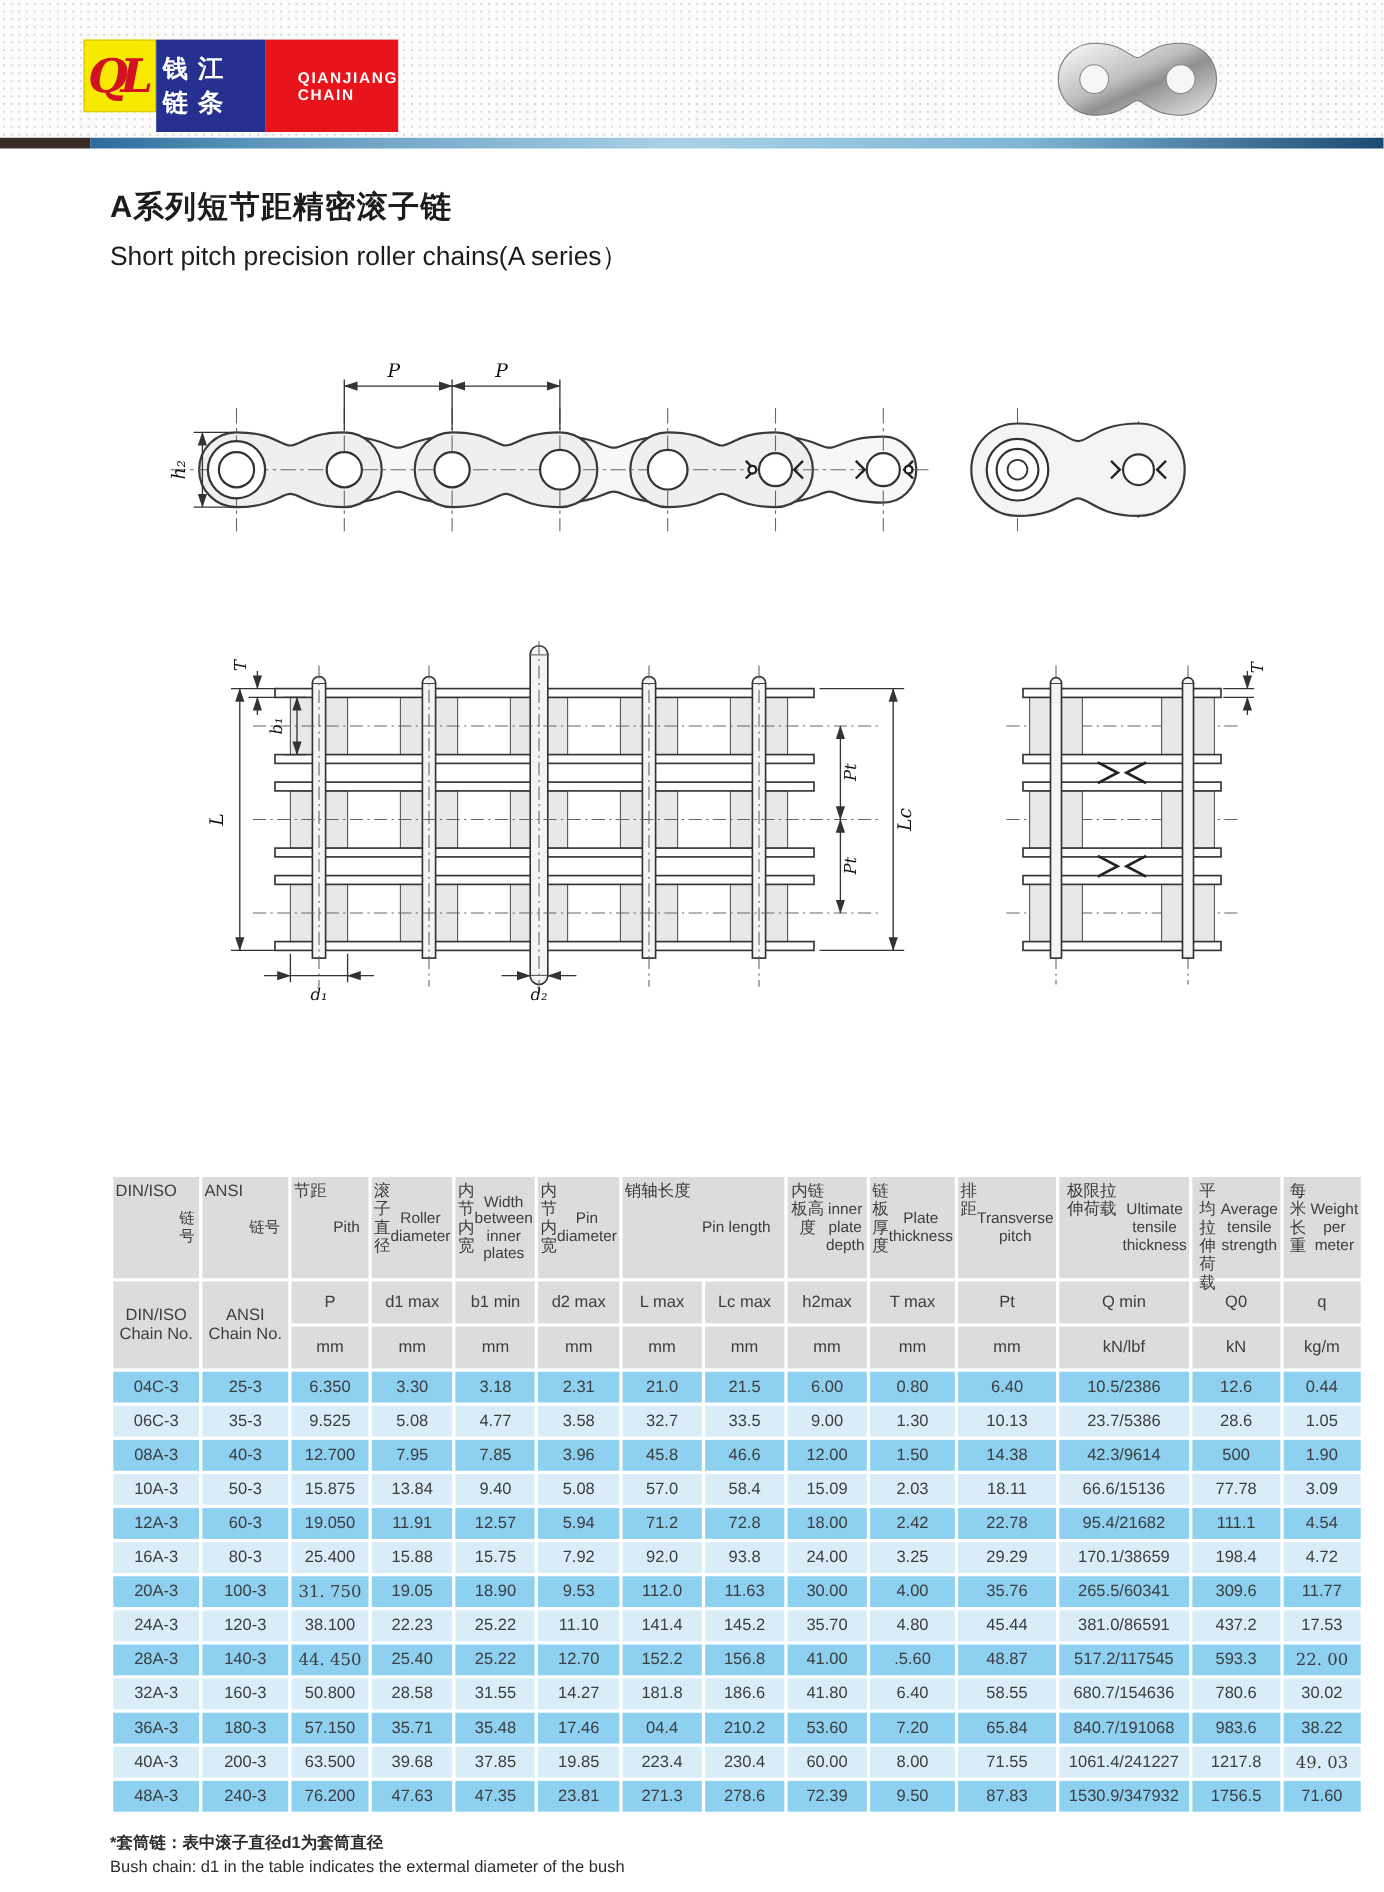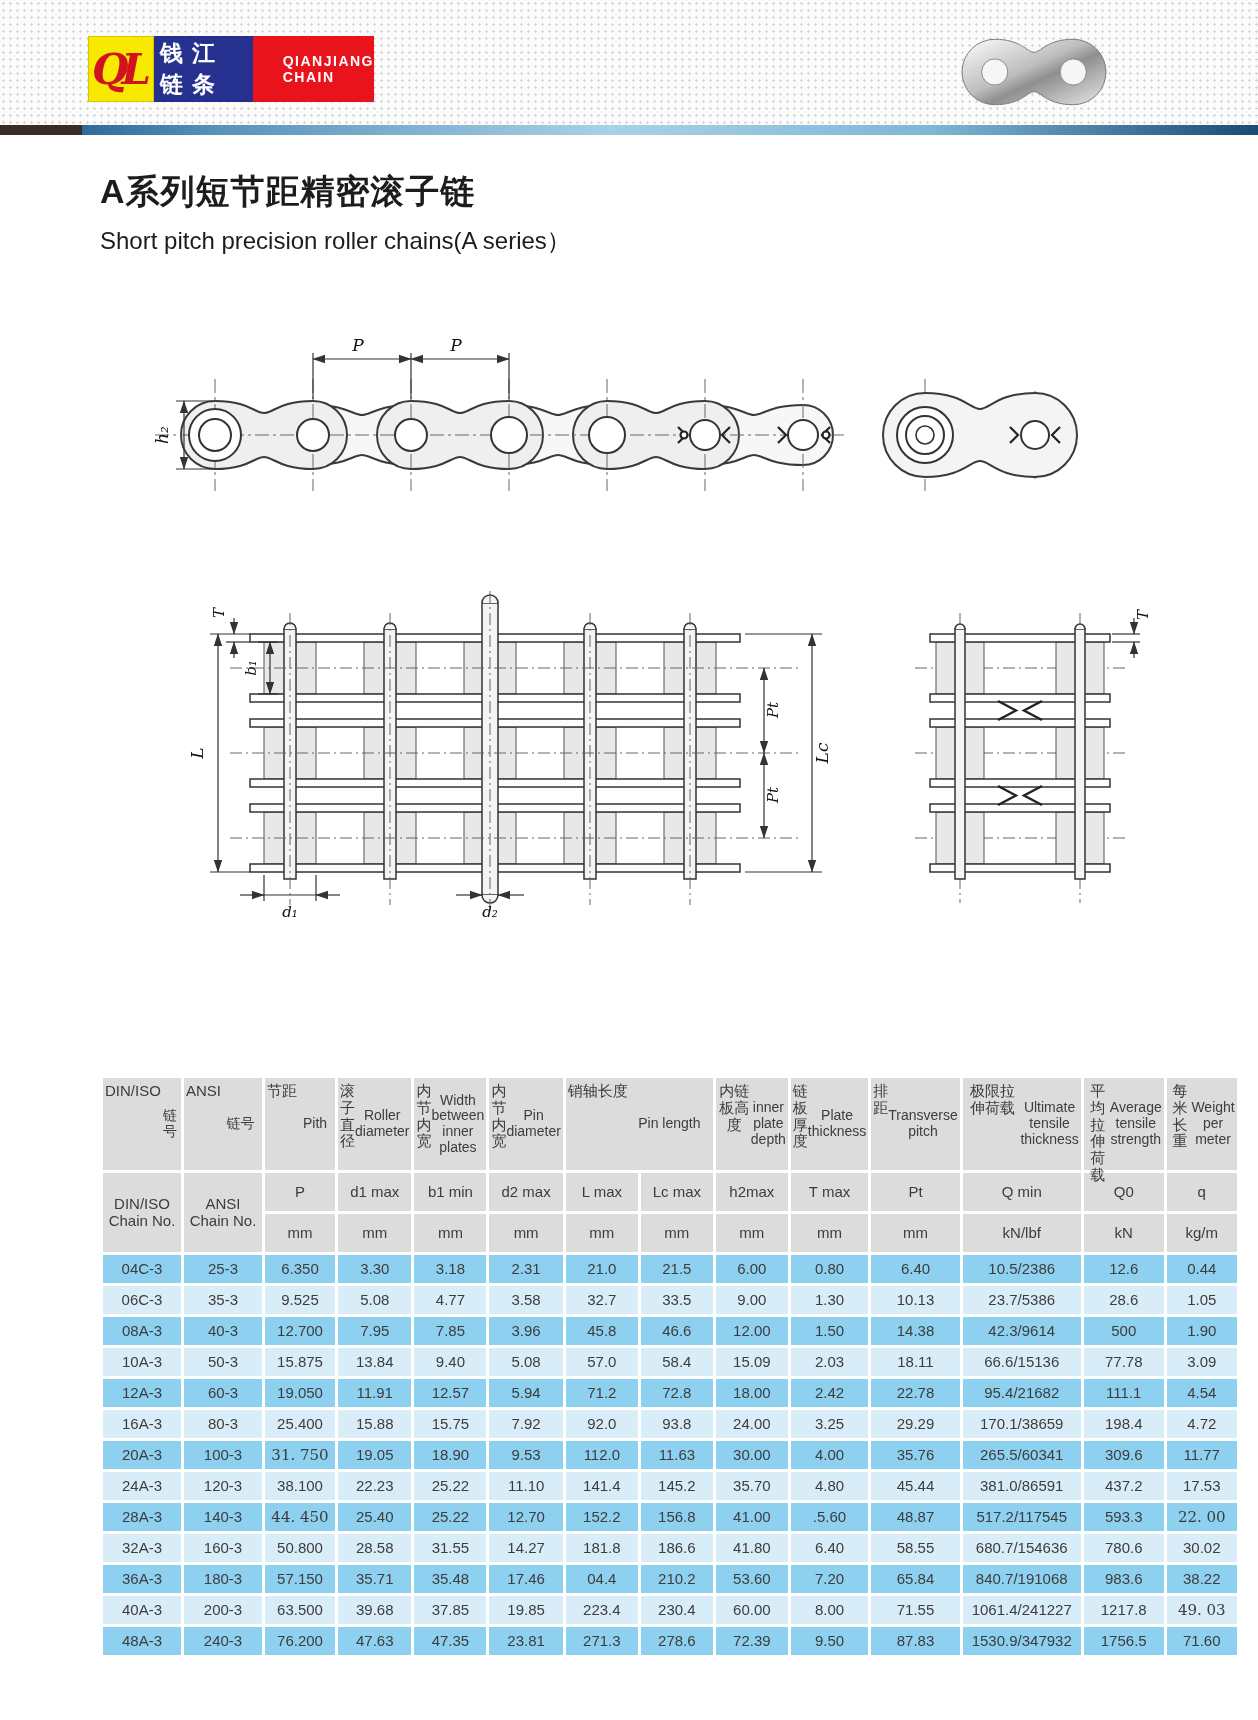--- a/index.html
+++ b/index.html
@@ -7,21 +7,21 @@
     position:relative;width:1258px;height:1720px;background:#ffffff;
     font-family:"Liberation Sans",sans-serif;color:#3c3c3c;overflow:hidden;
   }
   
   .top-band{
     position:relative;height:125px;
     background-color:#fbfbfb;
     background-image:radial-gradient(#d6d6d6 1.05px, rgba(255,255,255,0) 1.25px);
     background-size:7px 7px;
   }
-  .logo{position:absolute;left:88px;top:36px;display:flex;align-items:stretch;height:66px;}
+  .logo{position:absolute;left:76px;top:36px;display:flex;align-items:stretch;height:84px;}
   .logo-mark{
     width:66px;height:66px;background:#f7e900;border:1px solid #d6c500;
     display:flex;align-items:center;justify-content:center;box-sizing:border-box;
   }
   .logo-mark span{
     font-family:"DejaVu Serif",serif;font-style:italic;font-weight:bold;
     font-size:42px;color:#d21220;letter-spacing:-7px;padding-right:6px;
   }
   .logo-block{width:220px;display:flex;flex-direction:row;}
   .logo-cn{
@@ -35,21 +35,21 @@
   .plate-img{position:absolute;right:148px;top:36px;}
   
   .separator{display:flex;height:10px;}
   .sep-left{width:82px;background:#3a2d26;}
   .sep-right{
     flex:1;
     background:linear-gradient(90deg,#2e6a99 0%,#5a93ba 12%,#a9d1e6 45%,#7fb7d6 72%,#1b4a72 100%);
   }
   
   .titles{margin:34px 0 0 100px;}
-  .title-cn{margin:0;font-size:34px;font-weight:bold;color:#1c1c1c;letter-spacing:1px;}
+  .title-cn{margin:0;font-size:28px;font-weight:bold;color:#1c1c1c;letter-spacing:1px;}
   .title-en{margin:10px 0 0 0;font-size:24px;font-weight:normal;color:#1c1c1c;}
   
   .diagrams{margin:0 0 0 100px;width:1060px;}
   .diag1{display:block;margin-top:56px;}
   .diag2{display:block;margin-top:40px;}
   .dim-label{font-family:"DejaVu Serif",serif;font-style:italic;font-size:17px;fill:#111;}
   .dim-label-sm{font-family:"DejaVu Serif",serif;font-style:italic;font-size:15px;fill:#111;}
   
   .table-wrap{margin:152px 0 0 100px;}
   table.spec{border-collapse:separate;border-spacing:3px;table-layout:fixed;}
@@ -686,14 +686,18 @@
             <td>9.50</td>
             <td>87.83</td>
             <td>1530.9/347932</td>
             <td>1756.5</td>
             <td>71.60</td>
           </tr>
         </tbody>
       </table>
   </div>
 
+  <div class="footnote">
+    <div class="footnote-cn">*套筒链：表中滚子直径d1为套筒直径</div>
+    <div class="footnote-en">Bush chain: d1 in the table indicates the extermal diameter of the bush</div>
+  </div>
 
 </div>
 
 </body></html>

